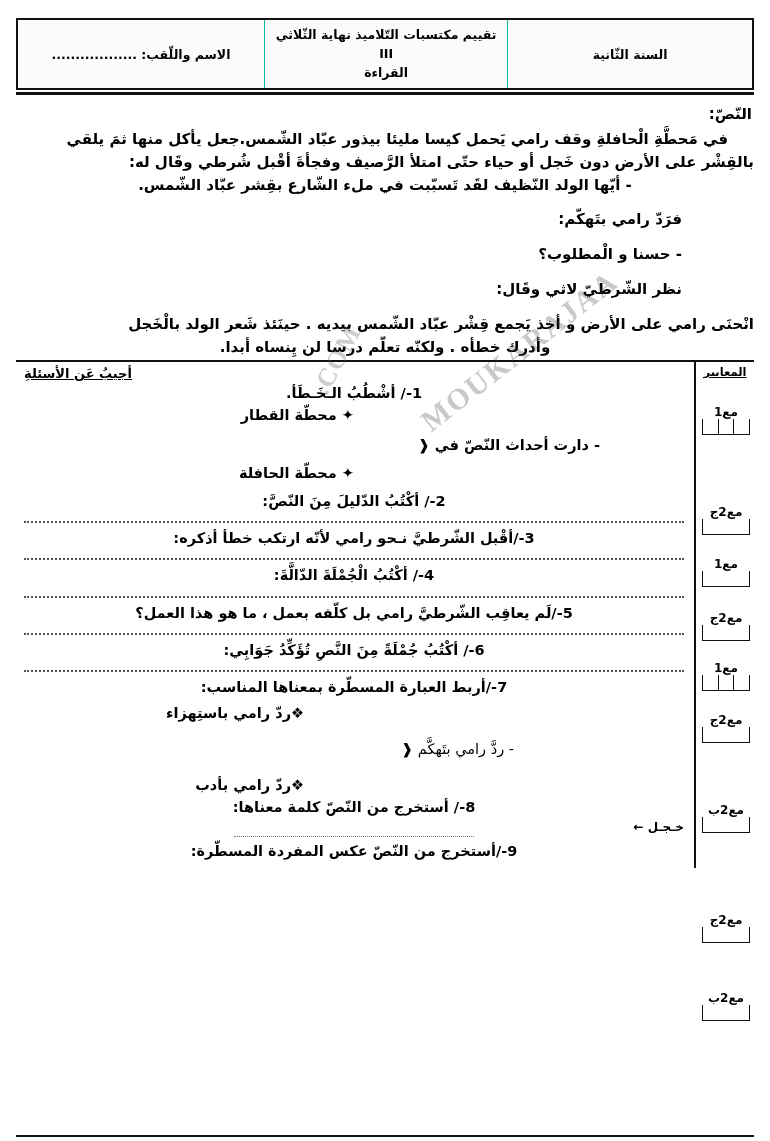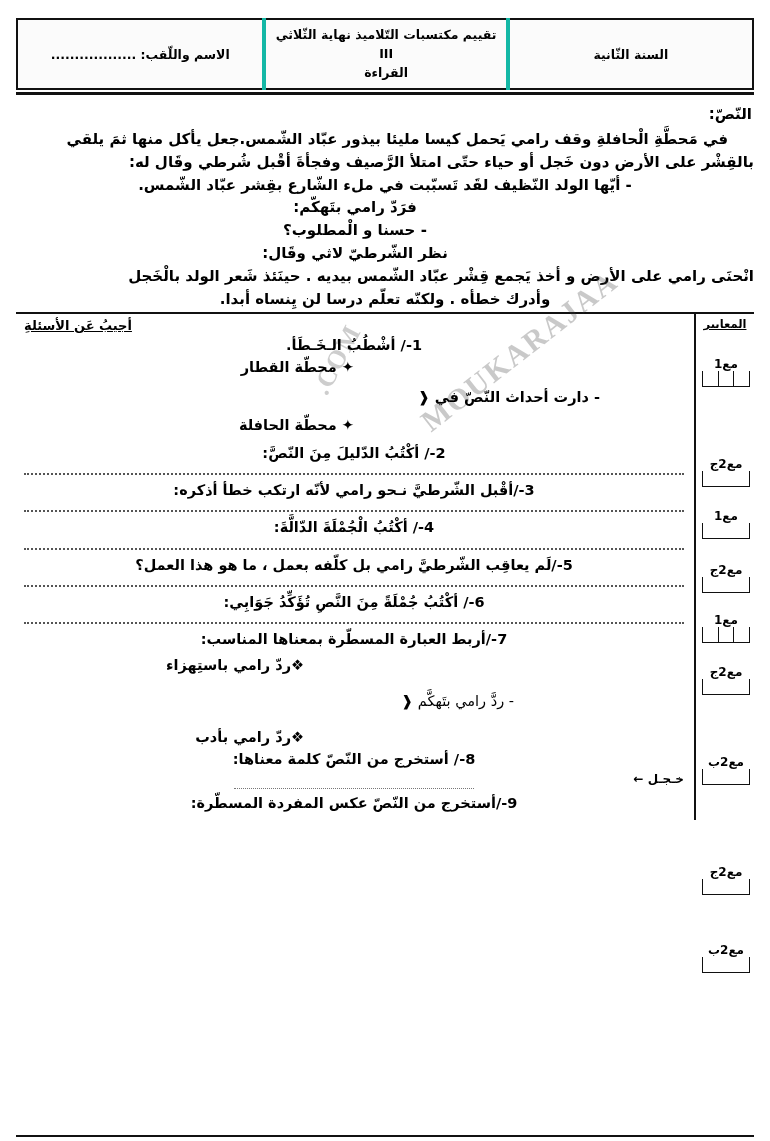--- a/index.html
+++ b/index.html
@@ -20,21 +20,21 @@
 
   
   .hdr-wrap { padding: 0 16px; }
   .hdr-table {
     width: 738px;
     border-collapse: collapse;
     border: 2px solid #111;
     background:#fbfbfb;
   }
   .hdr-table td {
-    border-left: 4px solid #14b8a6;
+    border-left: 1px solid #14b8a6;
     border-right: 1px solid #333;
     text-align: center;
     vertical-align: middle;
     padding: 6px 8px;
     height: 62px;
     font-size: 12.5px;
     font-weight: 700;
     letter-spacing: 0px;
   }
   .hdr-table td:first-child { border-right: none; }
@@ -50,21 +50,21 @@
     padding: 4px 16px 0 16px;
     font-size: 15px;
     font-weight: 700;
     line-height: 1.52;
     text-align: right;
   }
   .txt-title { margin: 4px 2px 2px 0; font-size: 15px; }
   .para { text-indent: 26px; margin: 0; }
   .para2 { text-indent: 0; margin: 0; }
   .dlg-ctr { margin: 0; text-align: center; }
-  .dlg-ctr2 { margin: 0; text-align: center; padding-right: 60px; }
+  .dlg-ctr2 { margin: 12px; padding-right: 60px; }
   .line-c { margin: 0; text-align: center; }
   .ln { margin: 0; }
 
   
   .watermark {
     position: absolute;
     left: 438px; top: 300px;
     width: 300px; height: 180px;
     pointer-events: none;
     transform: rotate(-38deg);

